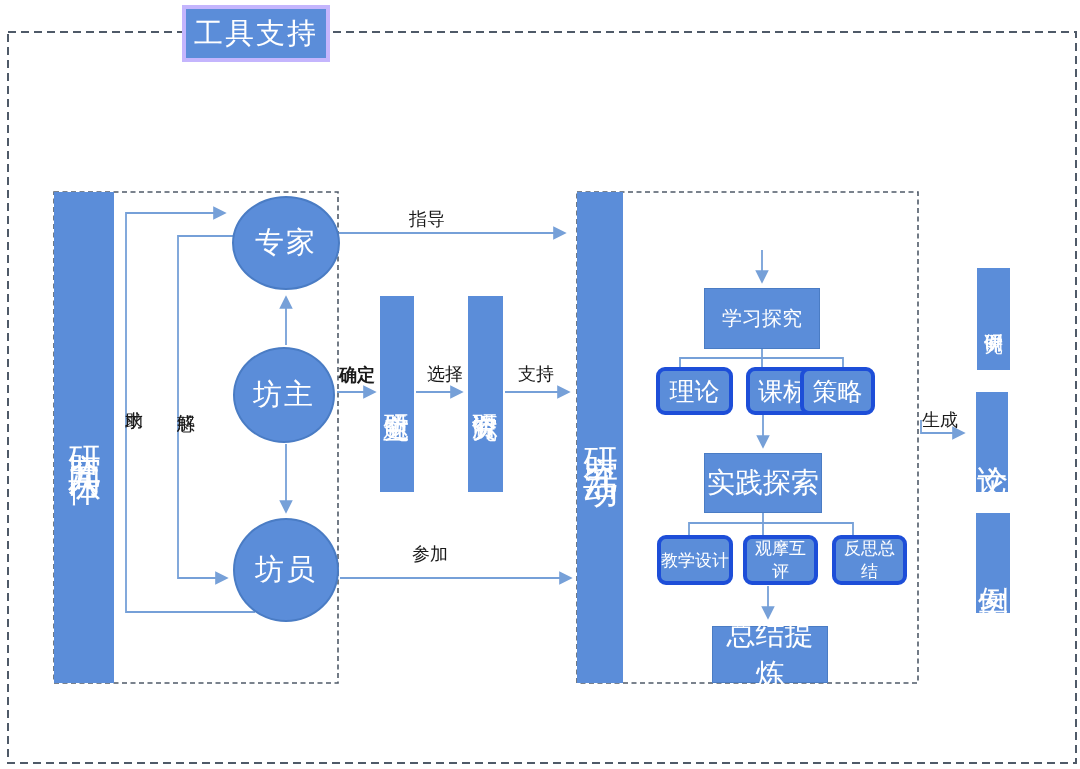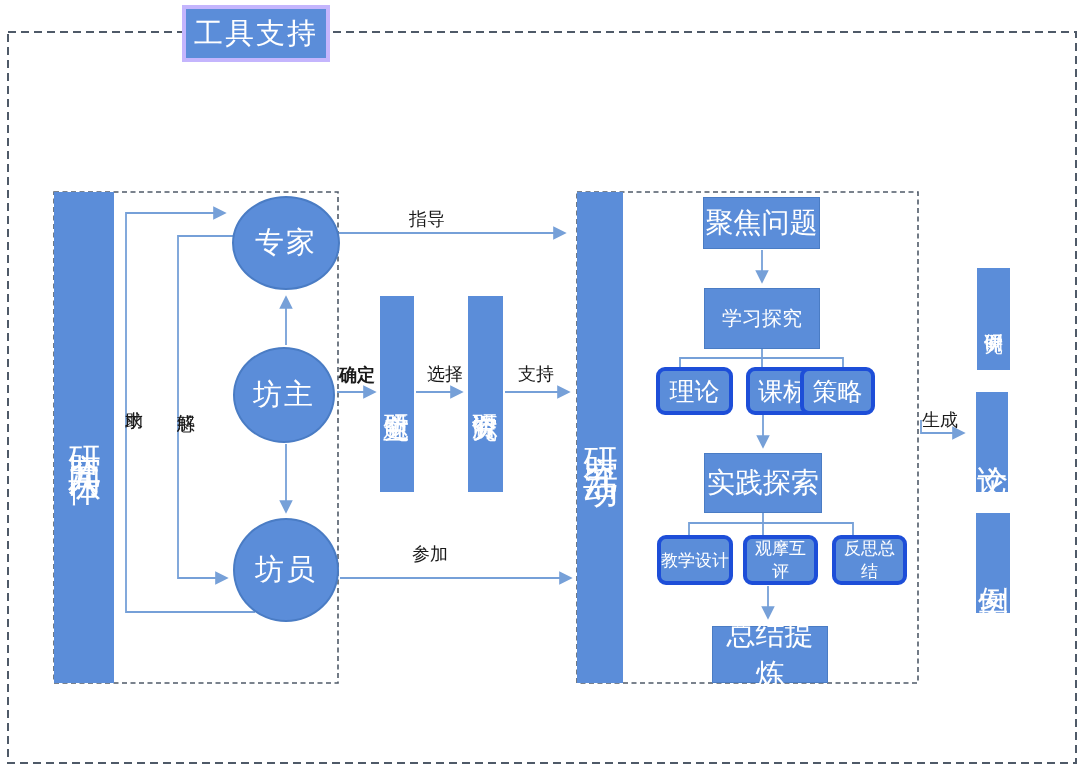--- a/index.html
+++ b/index.html
@@ -110,23 +110,20 @@
     <span class="vtext">研究主题</span>
   </div>
   <div class="node resource-bar">
     <span class="vtext">研究资源</span>
   </div>
 
   <div class="node activity-bar">
     <span class="vtext">研究活动</span>
   </div>
 
-  <div class="node thinborder b-focus">
-    <span>聚焦问题</span>
-  </div>
   <div class="node thinborder b-learn">
     <span>学习探究</span>
   </div>
   <div class="node rounded b-theory">
     <span>理论</span>
   </div>
   <div class="node rounded b-standard">
     <span>课标</span>
   </div>
   <div class="node rounded b-strategy">

